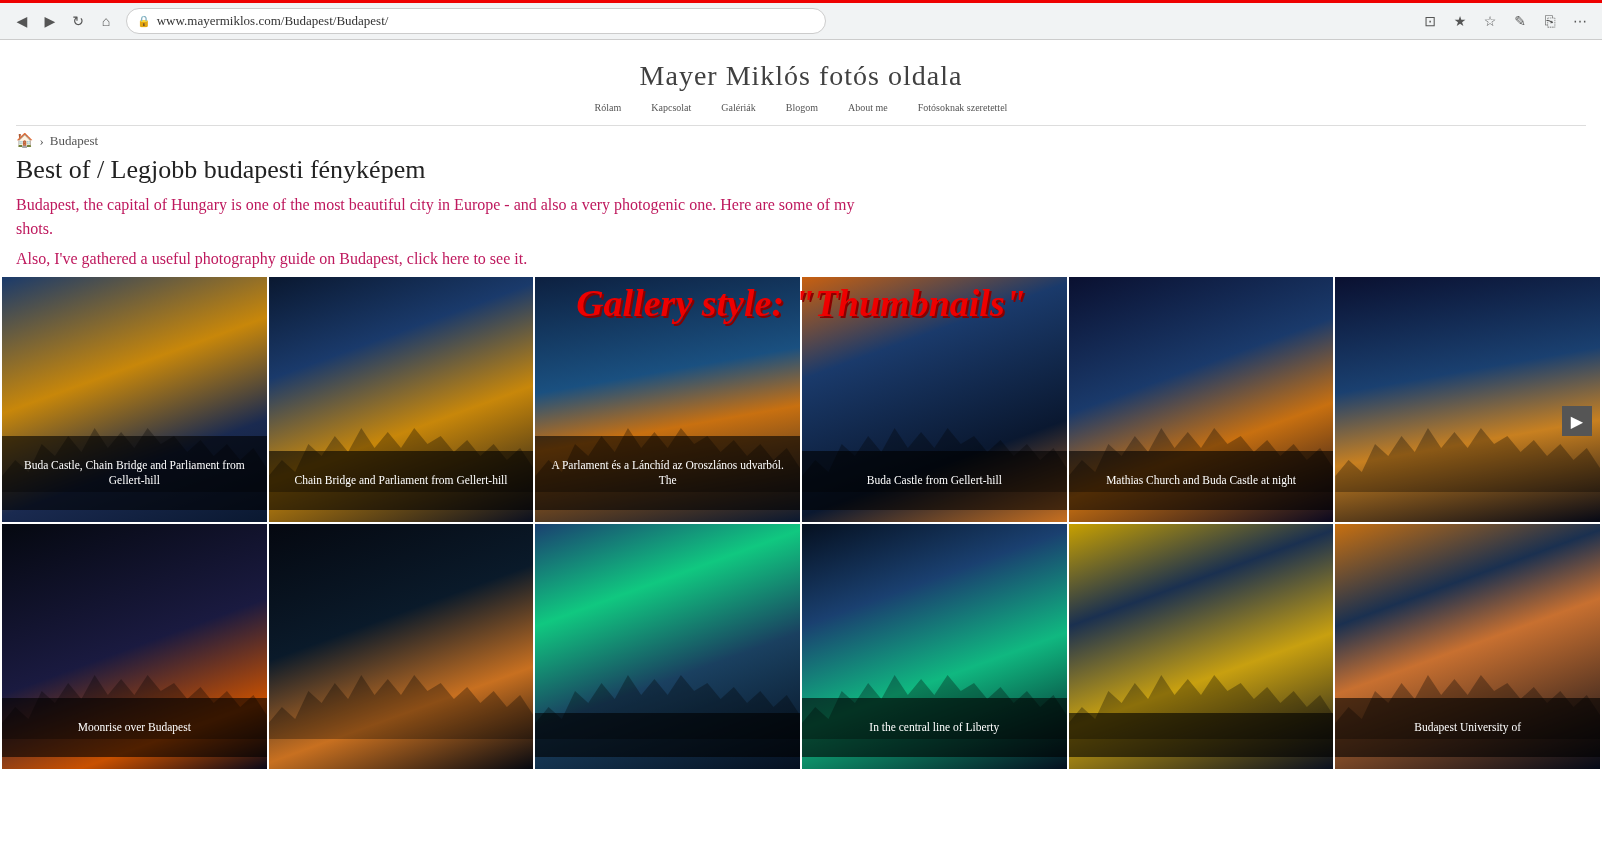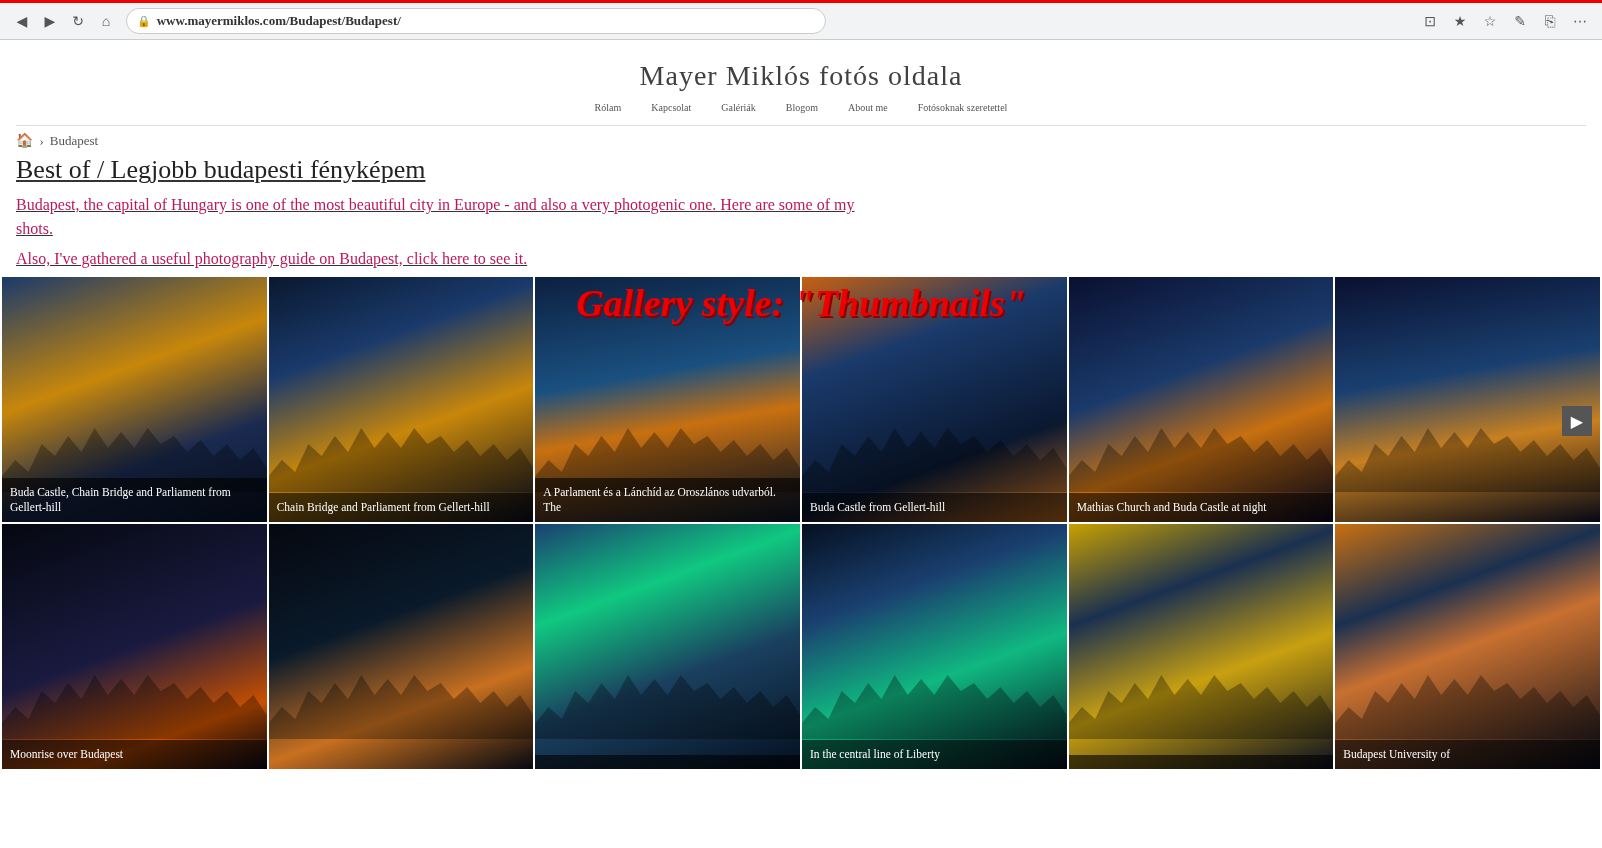--- a/index.html
+++ b/index.html
@@ -23,21 +23,21 @@
       font-size: 14px; color: #555; border-radius: 50%;
     }
     .address-bar {
       flex: 1; max-width: 700px; height: 26px;
       border: 1px solid #ccc; border-radius: 13px;
       background: #fff; padding: 0 10px;
       font-size: 12px; color: #333;
       display: flex; align-items: center; gap: 6px;
     }
     .address-bar-icon { color: #888; font-size: 11px; }
-    .address-text { font-size: 13px; color: #333; font-weight: bold; }
+    .address-text { font-size: 13px; color: #333; }
     .browser-actions { margin-left: auto; display: flex; gap: 6px; align-items: center; }
     .action-btn {
       width: 24px; height: 24px; border: none; background: none;
       cursor: pointer; font-size: 14px; color: #555;
       display: flex; align-items: center; justify-content: center;
     }
 
     
     .page-content { background: #fff; }
 
@@ -70,21 +70,21 @@
       text-shadow: 2px 2px 0 #800;
       white-space: nowrap;
       z-index: 10;
       pointer-events: none;
       font-style: italic;
     }
 
     .main-wrapper { position: relative; }
 
     
-    .description-area { padding: 0 16px 0; max-width: 900px; text-decoration: underline; }
+    .description-area { padding: 0 16px 0; max-width: 900px; }
     .gallery-heading { font-size: 26px; font-weight: 400; color: #222; margin-bottom: 8px; }
     .desc-text { font-size: 16px; color: #be185d; margin-bottom: 6px; line-height: 1.5; }
 
     
     .scroll-arrow {
       position: absolute;
       right: 10px;
       top: 280px;
       width: 30px; height: 30px;
       background: #555;
@@ -109,28 +109,28 @@
       cursor: pointer;
     }
     .gallery-thumb {
       width: 100%;
       height: 100%;
       background-size: cover;
       background-position: center;
     }
     .gallery-caption {
       position: absolute;
-      bottom: 0;
+      bottom: 12px;
       left: 0;
       right: 0;
       background: rgba(0,0,0,0.6);
       color: #fff;
       font-size: 11.5px;
-      padding: 7px 8px;
-      text-align: left;
+      padding: 22px 8px;
+      text-align: center;
       line-height: 1.3;
     }
 
     
     .photo-1 { background: linear-gradient(160deg, #1a3a6b 0%, #c8870a 40%, #1a2a50 70%, #0a1830 100%); }
     .photo-2 { background: linear-gradient(160deg, #0a1830 0%, #1a3a6b 30%, #c8870a 60%, #0a0f20 100%); }
     .photo-3 { background: linear-gradient(170deg, #0d2040 0%, #1a5080 40%, #c87010 60%, #0a1830 100%); }
     .photo-4 { background: linear-gradient(160deg, #c86010 0%, #1a3a6b 30%, #0a1830 70%, #c87020 100%); }
     .photo-5 { background: linear-gradient(160deg, #0a1030 0%, #1a3a6b 40%, #c87010 65%, #0a0820 100%); }
     .photo-6 { background: linear-gradient(170deg, #0a1030 0%, #1a4070 40%, #c88020 65%, #050815 100%); }

